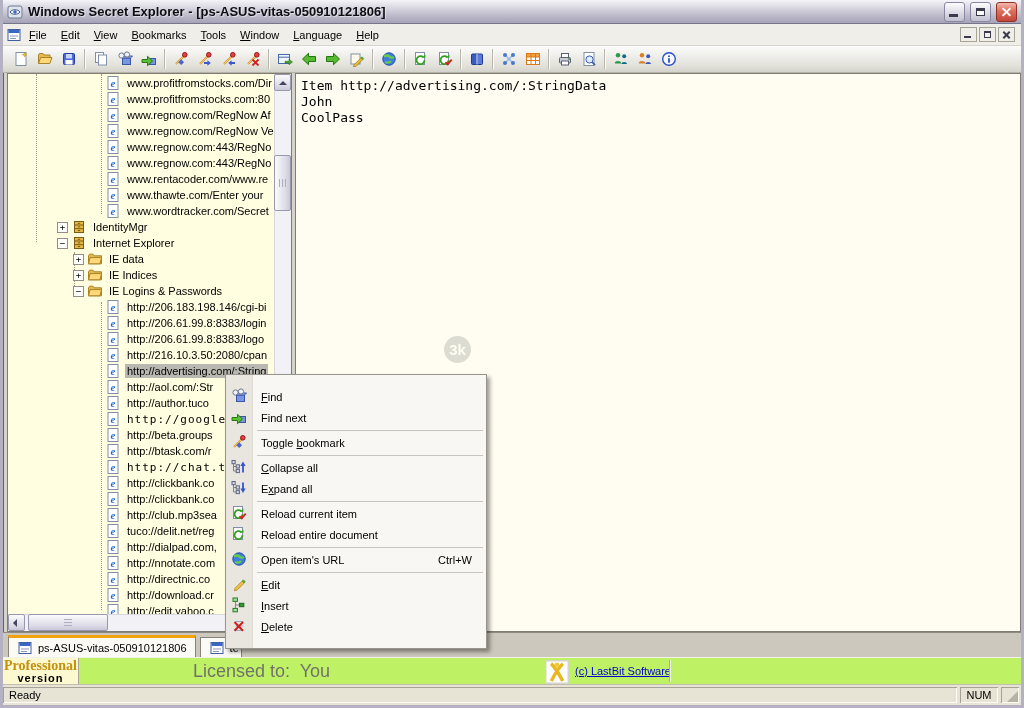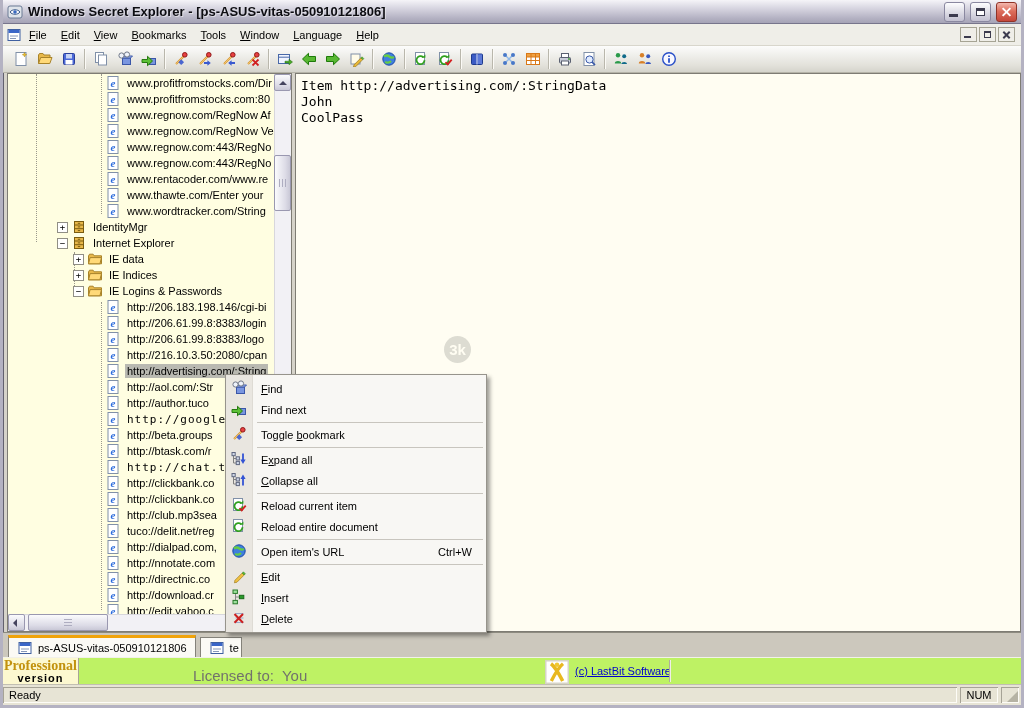--- a/index.html
+++ b/index.html
@@ -70,42 +70,42 @@
   .content-pane{position:absolute;left:292px;top:73px;width:726px;height:559px;border:1px solid #7e7c74;
     background:#fffdf2;overflow:hidden;}
   .content-text{position:absolute;left:5px;top:4px;font-family:"DejaVu Sans Mono","Liberation Mono",monospace;
     font-size:13px;line-height:16px;white-space:pre;}
   .watermark{position:absolute;left:148px;top:262px;display:flex;align-items:center;gap:6px;
     font-weight:bold;font-size:27px;color:#e3e2d9;letter-spacing:1px;}
   .wm-badge{width:27px;height:27px;border-radius:50%;background:#dddcd2;color:#fffdf2;font-size:15px;
     display:flex;align-items:center;justify-content:center;letter-spacing:0;}
   
   .ctx{position:absolute;left:222px;top:374px;width:262px;background:#f8f7f4;border:1px solid #97948c;
-    box-shadow:3px 3px 4px rgba(0,0,0,.38);padding:3px 0;}
+    box-shadow:3px 3px 4px rgba(0,0,0,.38);padding:11px 0;}
   .ctx-gutter{position:absolute;left:0;top:0;bottom:0;width:27px;background:#e9e6e0;border-right:1px solid #dedbd4;}
   .ctx-item{position:relative;height:21px;display:flex;align-items:center;padding-left:35px;padding-right:8px;}
   .ctx-item .ico16{position:absolute;left:5px;top:2px;}
   .ctx-sc{margin-left:auto;padding-right:6px;}
   .ctx-sep{position:relative;height:4px;}
   .ctx-sep div{position:absolute;left:31px;right:3px;top:2px;height:1px;background:#c8c5be;}
   
   .tabbar{position:absolute;left:0;top:632px;right:0;height:25px;background:#ccc8bd;border-top:1px solid #8d8b80;
     display:flex;align-items:flex-end;padding-left:5px;}
   .tab{display:flex;align-items:center;gap:5px;height:22px;padding:0 8px;background:#fbfaf5;
     border:1px solid #84827a;border-bottom:none;margin-right:4px;position:relative;}
   .tab.active{border-top:3px solid #f0a30a;font-weight:normal;}
   .tab.clip{width:42px;overflow:hidden;height:20px;}
   
   .licbar{position:absolute;left:0;top:657px;right:0;height:27px;background:#bef264;border-top:1px solid #f2f1ea;}
   .badge{position:absolute;left:0;top:0;width:76px;height:27px;background:#fcf8d0;border-right:1px solid #a8a596;
     text-align:center;}
   .badge .b1{font-family:"Liberation Serif","DejaVu Serif",serif;font-weight:bold;font-size:14px;color:#c2920e;
     line-height:15px;}
   .badge .b2{font-weight:bold;font-size:11px;letter-spacing:1px;line-height:11px;}
-  .licto{position:absolute;left:190px;top:9px;font-size:15px;color:#72726c;white-space:pre;}
+  .licto{position:absolute;left:190px;top:3px;font-size:18px;color:#72726c;white-space:pre;}
   .lb-logo{position:absolute;left:542px;top:2px;}
   .lb-link{position:absolute;left:572px;top:7px;color:#0000cc;text-decoration:underline;}
   .lic-div{position:absolute;left:666px;top:2px;bottom:2px;width:1px;background:#b0ad9e;box-shadow:1px 0 0 #efeee6;}
   
   .statusbar{position:absolute;left:0;top:684px;right:0;height:21px;background:#e7e4d5;border-top:1px solid #c2bfb2;
     display:flex;align-items:stretch;gap:3px;padding:2px 2px 2px 0;}
   .sb-pane{box-shadow:inset 1px 1px 0 #a6a396,inset -1px -1px 0 #fdfcf7;display:flex;align-items:center;padding:0 6px;}
   .sb-ready{flex:1;}
   .sb-num{width:38px;justify-content:center;}
   .sb-grip{width:18px;position:relative;}
@@ -487,21 +487,21 @@
           </span>
           <span class="tlab">www.thawte.com/Enter your</span>
         </div>
         <div class="trow" style="top: 129px; padding-left: 97px;">
           <span class="tico ico16">
             <svg viewBox="0 0 16 16" xmlns="http://www.w3.org/2000/svg">
               <rect x="3" y="1.5" width="10" height="13" fill="#fff" stroke="#8090a8"></rect>
               <text x="8" y="12" font-size="11" font-style="italic" font-weight="bold" fill="#2a6adc" text-anchor="middle" font-family="serif">e</text>
             </svg>
           </span>
-          <span class="tlab">www.wordtracker.com/String</span>
+          <span class="tlab">www.wordtracker.com/Secret</span>
         </div>
         <div class="trow" style="top: 145px; padding-left: 49px;">
           <span class="texp">+</span>
           <span class="tico ico16">
             <svg viewBox="0 0 16 16" xmlns="http://www.w3.org/2000/svg">
               <rect x="3.5" y="2.5" width="9" height="11" fill="#e8b84a" stroke="#7a5c10"></rect>
               <path d="M3.5 6h9M3.5 9.7h9" stroke="#7a5c10"></path>
               <path d="M6.8 4.3h2.4M6.8 7.9h2.4M6.8 11.6h2.4" stroke="#7a5c10"></path>
             </svg>
           </span>
@@ -850,38 +850,38 @@
       <div class="ctx-sep">
         <div></div>
       </div>
       <div class="ctx-item">
         <span class="ico16">
           <svg viewBox="0 0 16 16" xmlns="http://www.w3.org/2000/svg">
             <path d="M2.5 3v9h3.5M2.5 7.5h3" stroke="#808080" fill="none"></path>
             <rect x="1" y="1.5" width="3.2" height="3.2" fill="#d0d8e8" stroke="#606880"></rect>
             <rect x="5.2" y="5.8" width="3.2" height="3.2" fill="#d0d8e8" stroke="#606880"></rect>
             <rect x="5.2" y="10.4" width="3.2" height="3.2" fill="#d0d8e8" stroke="#606880"></rect>
-            <path d="M12 2.5v7" stroke="#3353d4" stroke-width="1.8"></path>
-            <path d="M9.4 8.5l2.6 4.5 2.6-4.5z" fill="#3353d4"></path>
-          </svg>
-        </span>
-        <span>E<u>x</u>pand all</span>
+            <path d="M12 6.5v7" stroke="#3353d4" stroke-width="1.8"></path>
+            <path d="M9.4 7l2.6-4.5L14.6 7z" fill="#3353d4"></path>
+          </svg>
+        </span>
+        <span><u>C</u>ollapse all</span>
       </div>
       <div class="ctx-item">
         <span class="ico16">
           <svg viewBox="0 0 16 16" xmlns="http://www.w3.org/2000/svg">
             <path d="M2.5 3v9h3.5M2.5 7.5h3" stroke="#808080" fill="none"></path>
             <rect x="1" y="1.5" width="3.2" height="3.2" fill="#d0d8e8" stroke="#606880"></rect>
             <rect x="5.2" y="5.8" width="3.2" height="3.2" fill="#d0d8e8" stroke="#606880"></rect>
             <rect x="5.2" y="10.4" width="3.2" height="3.2" fill="#d0d8e8" stroke="#606880"></rect>
-            <path d="M12 6.5v7" stroke="#3353d4" stroke-width="1.8"></path>
-            <path d="M9.4 7l2.6-4.5L14.6 7z" fill="#3353d4"></path>
-          </svg>
-        </span>
-        <span><u>C</u>ollapse all</span>
+            <path d="M12 2.5v7" stroke="#3353d4" stroke-width="1.8"></path>
+            <path d="M9.4 8.5l2.6 4.5 2.6-4.5z" fill="#3353d4"></path>
+          </svg>
+        </span>
+        <span>E<u>x</u>pand all</span>
       </div>
       <div class="ctx-sep">
         <div></div>
       </div>
       <div class="ctx-item">
         <span class="ico16">
           <svg viewBox="0 0 16 16" xmlns="http://www.w3.org/2000/svg">
             <rect x="2.5" y="1.5" width="9" height="12" fill="#fff" stroke="#8090a8"></rect>
             <path d="M11.5 9.2a4 4 0 1 1-1.2-2.9" fill="none" stroke="#2fa01e" stroke-width="1.8"></path>
             <path d="M12.4 3.4v3.4h-3.4z" fill="#2fa01e"></path>

